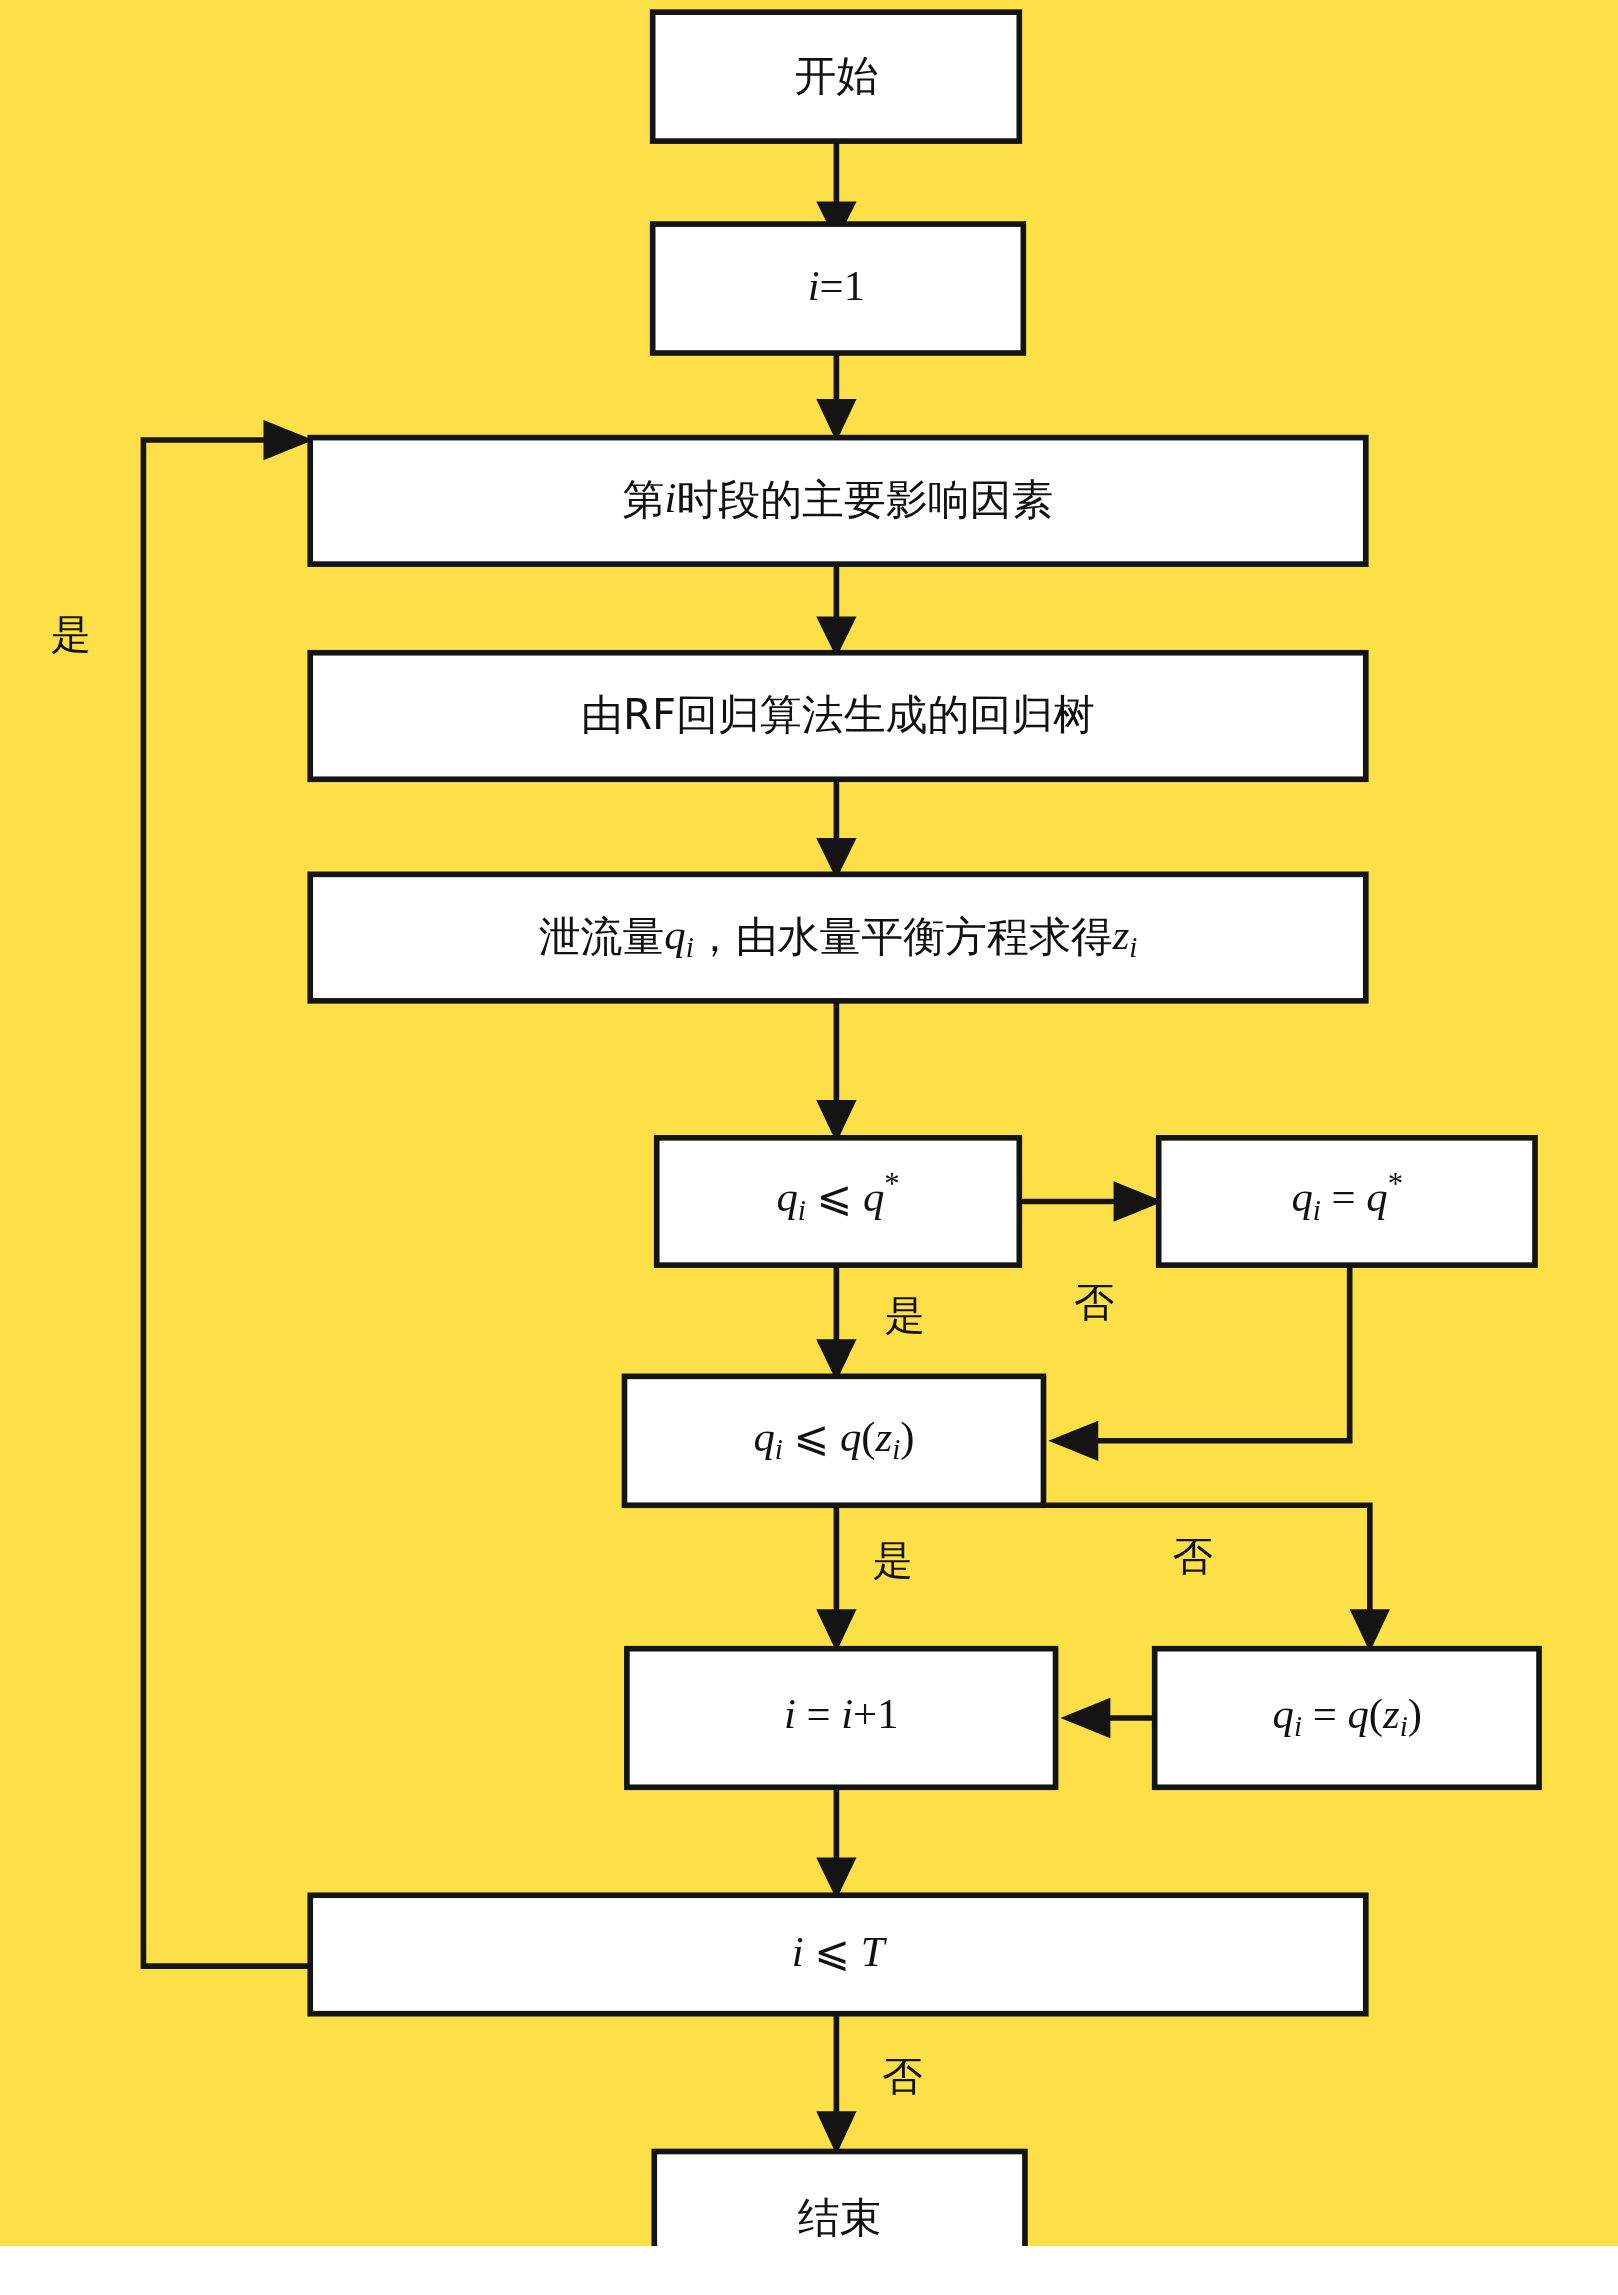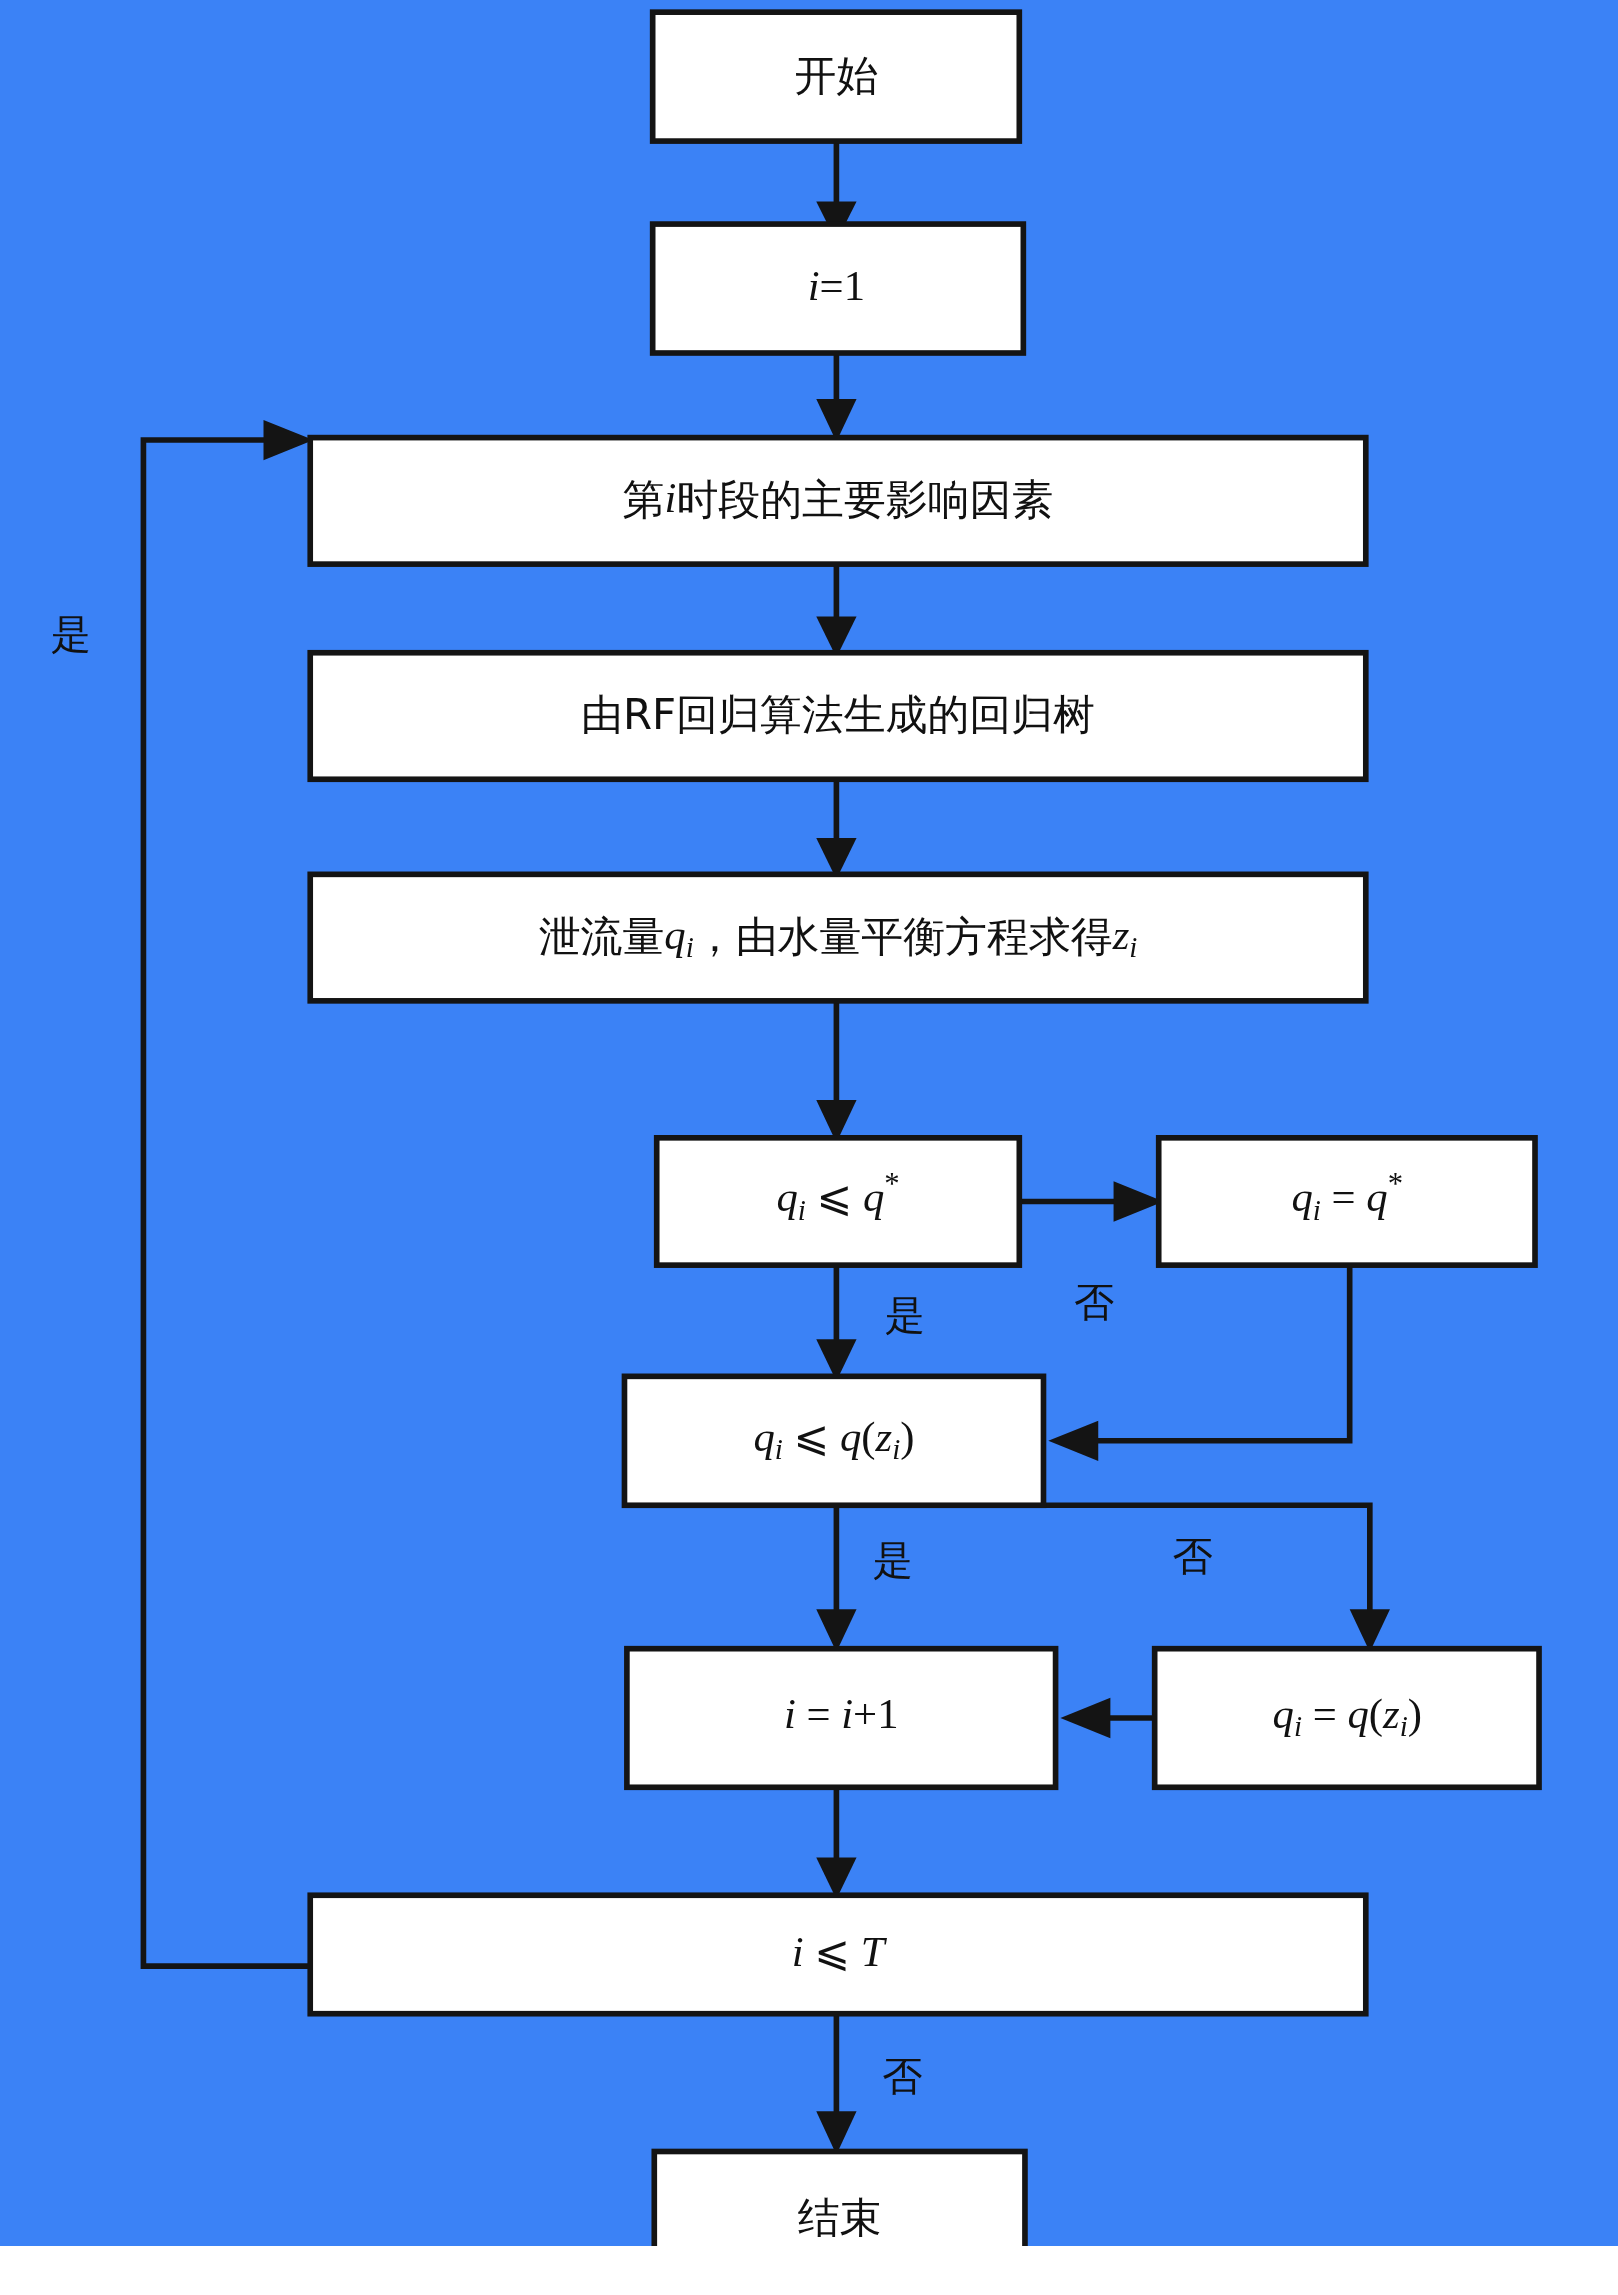--- a/index.html
+++ b/index.html
@@ -7,21 +7,21 @@
     padding: 0;
     background: #ffffff;
   }
   body {
     font-family: "Liberation Serif", "DejaVu Serif", serif;
   }
   #stage {
     position: relative;
     width: 1618px;
     height: 2246px;
-    background: #3b82f6;
+    background: #fde047;
     overflow: hidden;
   }
   #flow {
     position: absolute;
     top: 0;
     left: 0;
     width: 1618px;
     height: 2295px;
   }
   .node-box {

